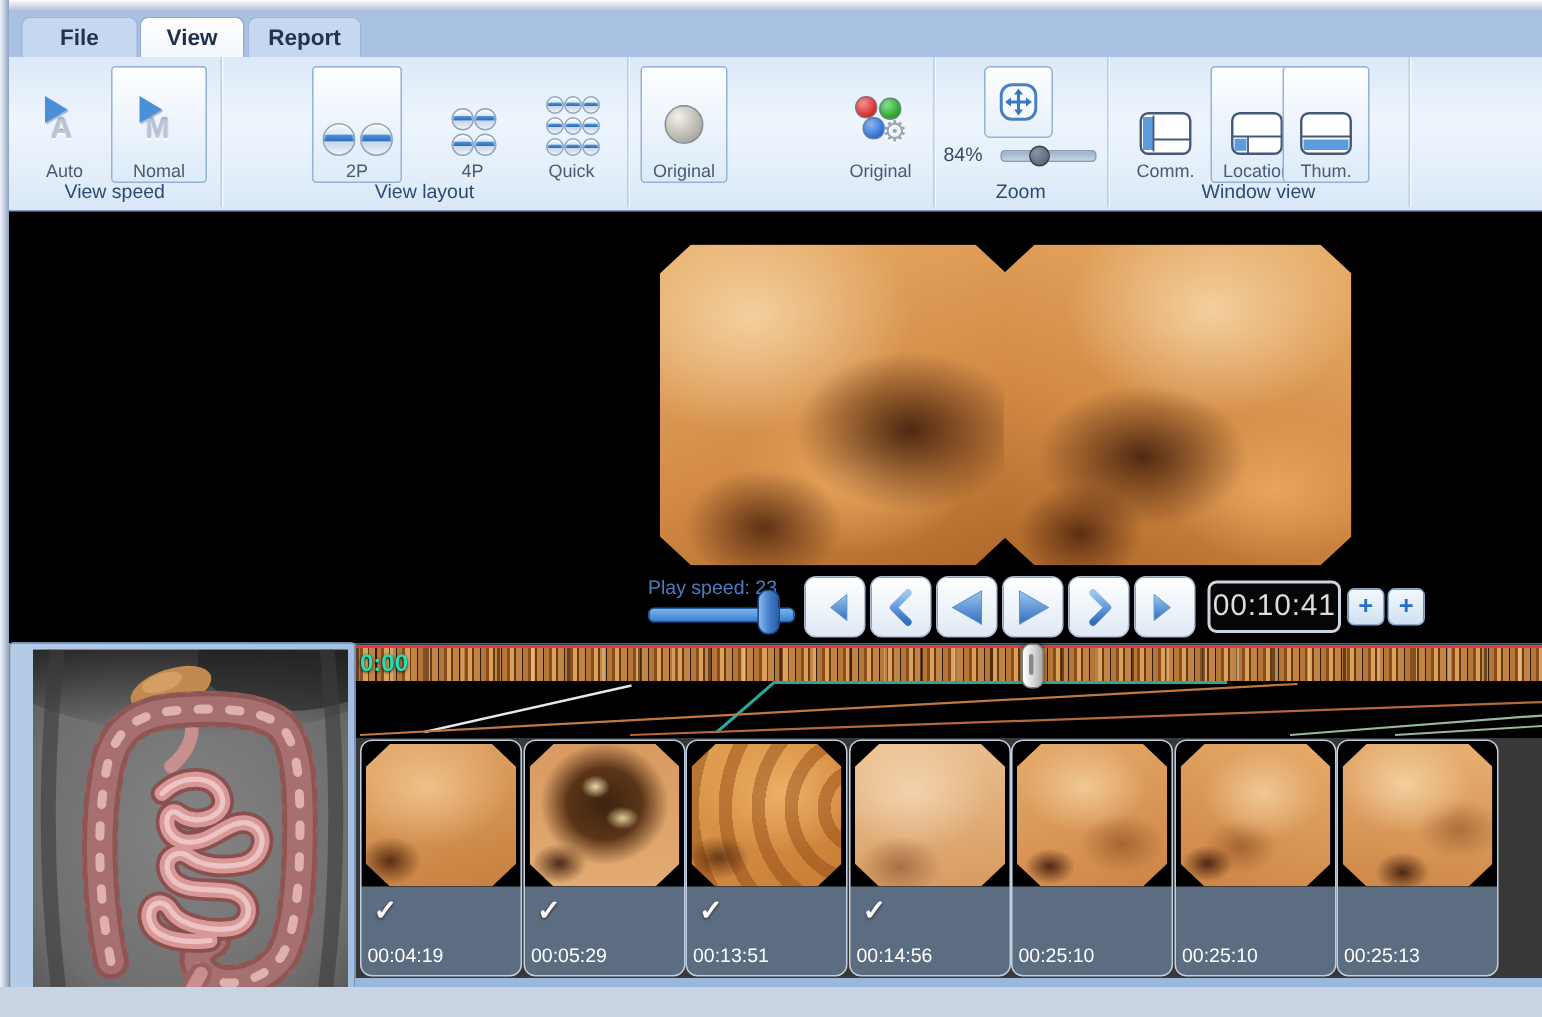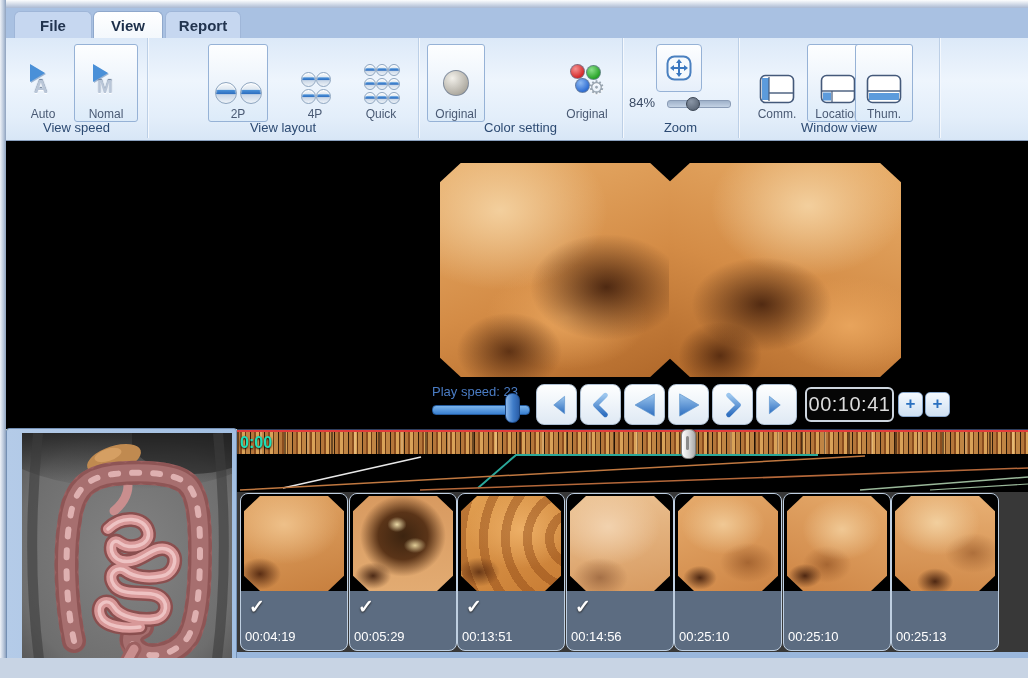--- a/index.html
+++ b/index.html
@@ -224,21 +224,20 @@
       </div>
       <div class="rbtn" style="left:138px;width:58px;">
         <span style="position:relative;width:44px;height:40px;">
           <span class="cdot red" style="left:5px;top:0;width:13px;height:13px;"></span>
           <span class="cdot green" style="left:21px;top:1px;width:13px;height:13px;"></span>
           <span class="cdot blue" style="left:10px;top:14px;width:13px;height:13px;"></span>
           <span class="gear" style="left:23px;top:12px;">⚙</span>
         </span>
         <span class="lbl">Original</span>
       </div>
-      <div class="rgroup-label">Color setting</div>
     </div>
 
     <div class="rgroup" style="left:617px;width:115px;">
       <div class="zoom-btn">
         <svg class="winicon" width="28" height="28" viewBox="0 0 28 28">
           <rect x="2.5" y="2.5" width="23" height="23" rx="7" fill="#f6fafd" stroke="#4a80c0" stroke-width="2"></rect>
           <g fill="#3a78c0">
             <polygon points="14,5 11,9 17,9"></polygon>
               <polygon points="14,23 11,19 17,19"></polygon>
             <polygon points="5,14 9,11 9,17"></polygon>

